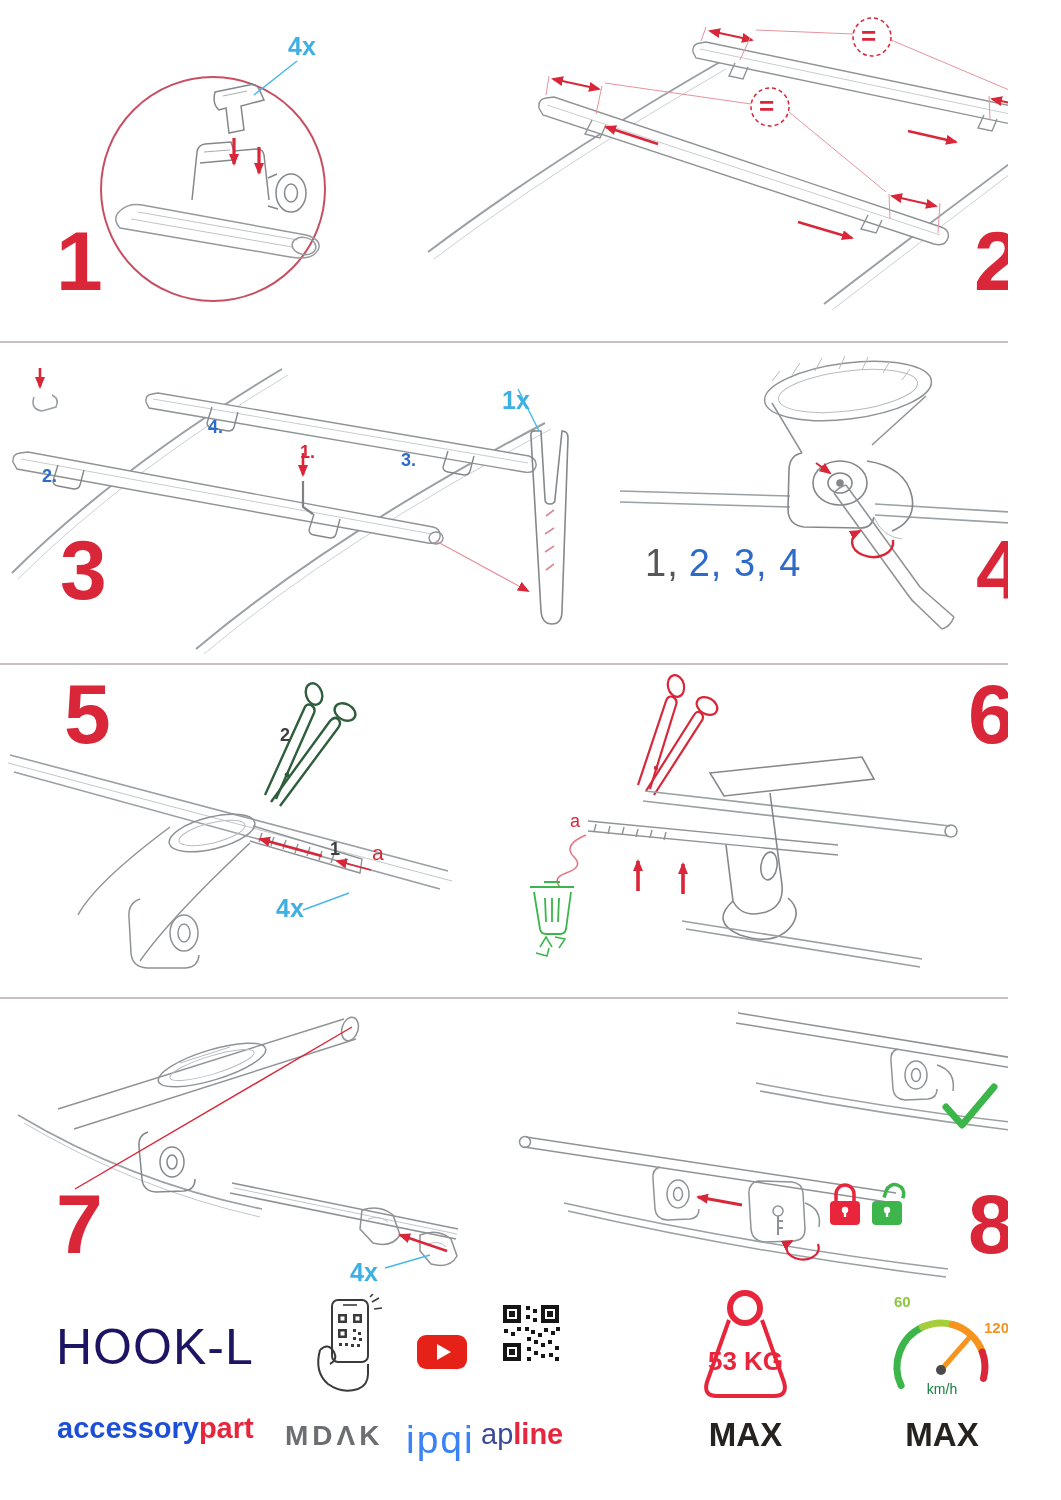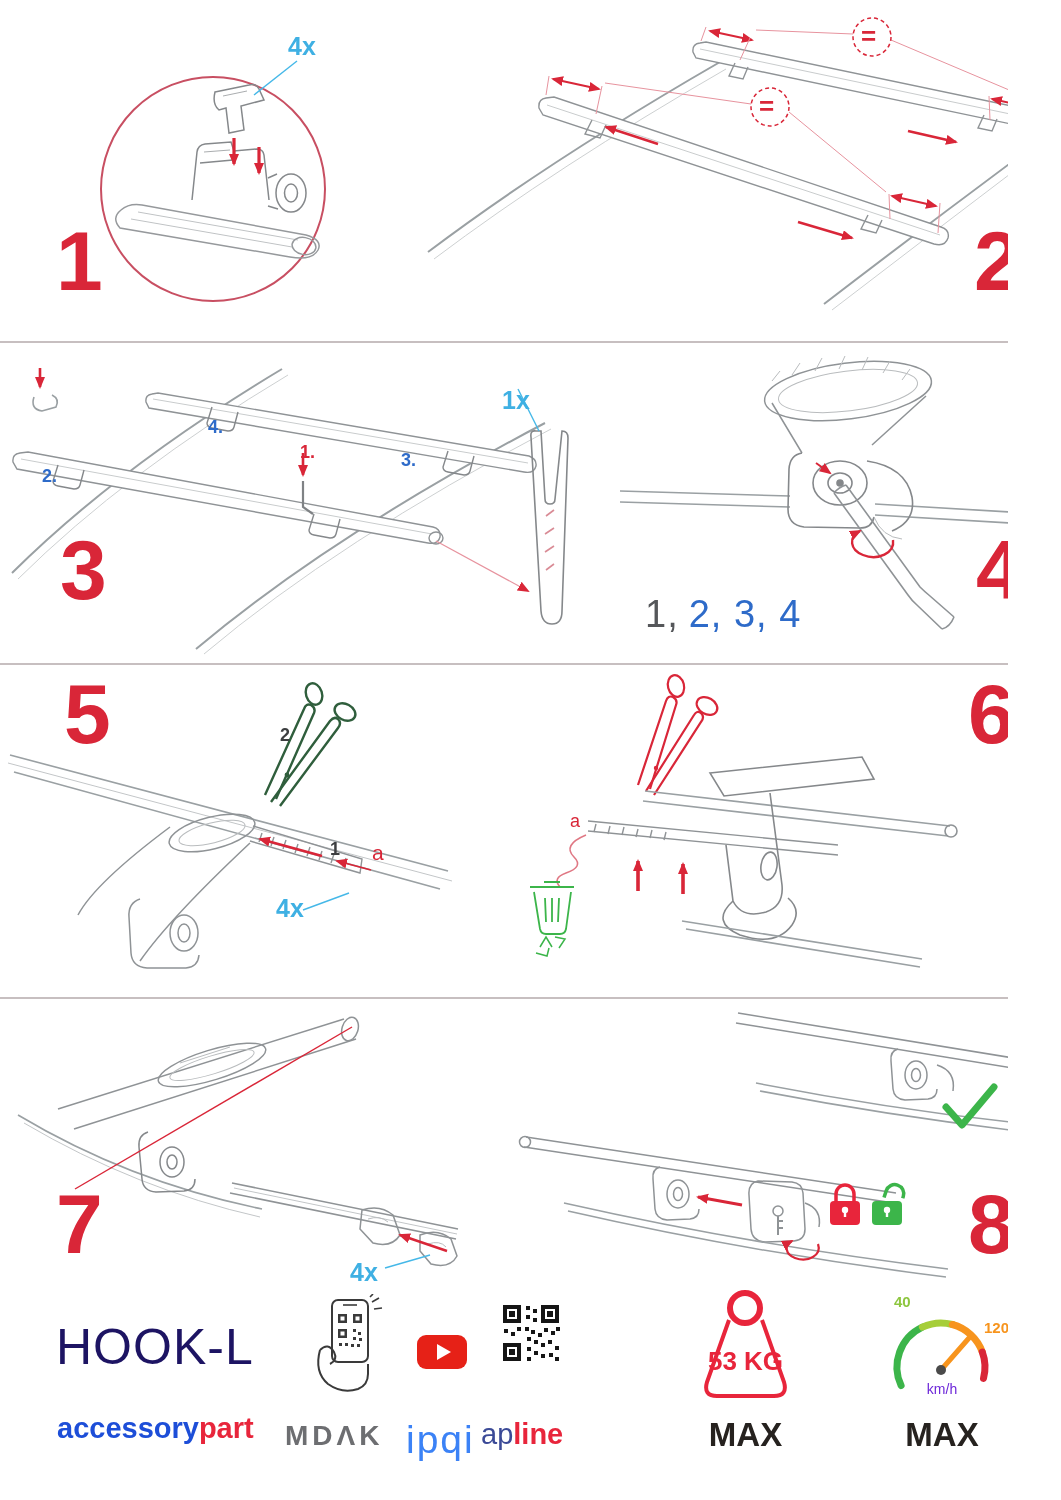--- a/index.html
+++ b/index.html
@@ -24,21 +24,21 @@
   .brand-red{color:#e8253b}
   .logo-mdak{font-size:28px;font-weight:700;color:#6d6e71;letter-spacing:4px;line-height:1}
   .logo-ipqi{font-size:39px;font-weight:400;color:#3b82f6;letter-spacing:2px;line-height:1}
   .logo-ap{font-size:29px;line-height:1;white-space:nowrap}
   .ap-blue{color:#3b4a97}
   .ap-red{color:#e8253b;font-weight:600}
   .kg{font-size:26px;font-weight:700;color:#e8253b;line-height:1}
   .max{font-size:33px;font-weight:700;color:#26221f;line-height:1}
   .speed-lo{font-size:15px;font-weight:700;color:#8dc63f;line-height:1}
   .speed-hi{font-size:15px;font-weight:700;color:#f7941d;line-height:1}
-  .speed-unit{font-size:14px;color:#6d28d9;line-height:1}
+  .speed-unit{font-size:14px;color:#15803d;line-height:1}
   .tc{text-align:center}
 </style>
 </head>
 <body>
 
 <div class="page">
 
   <div class="divider" style="top:341px"></div>
   <div class="divider" style="top:663px"></div>
   <div class="divider" style="top:997px"></div>
@@ -202,21 +202,21 @@
     </g>
     <g fill="none" stroke="#8f9396" stroke-width="1.6">
       <path d="M214 152 L288 254 Q292 260 298 265 L322 288"></path>
       <path d="M226 144 L300 246 Q305 251 310 255 L334 276"></path>
       <path d="M322 288 Q330 286 334 276"></path>
       <path d="M214 152 Q219 146 226 144"></path>
     </g>
     <path d="M273 199 C275 212 258 220 243 214 C230 209 228 196 240 190" fill="none" stroke="#d92638" stroke-width="2.4" marker-end="url(#ar4)"></path>
     <path d="M196 122 L210 132" stroke="#d92638" stroke-width="2" fill="none" marker-end="url(#ar4)"></path>
   </svg>
-  <div class="abs seq" style="left:645px;top:595px">
+  <div class="abs seq" style="left:645px;top:544px">
     <span class="seq-first">1,</span><span class="seq-rest">2, 3, 4</span>
   </div>
   <span class="abs stepnum" style="left:976px;top:528px">4</span>
 
   <svg class="abs" style="left:0;top:663px" width="470" height="334" viewBox="0 0 470 334">
     <defs>
       <marker id="ar5" markerUnits="userSpaceOnUse" markerWidth="14" markerHeight="12" refX="10" refY="5" orient="auto">
           <path d="M0 0 L12 5 L0 10 Z" fill="#d92638"></path>
         </marker>
     </defs>
@@ -477,18 +477,18 @@
   <svg class="abs" style="left:876px;top:1292px" width="132" height="112" viewBox="0 0 132 112">
     <g fill="none" stroke-width="7" stroke-linecap="round">
       <path d="M25.1 93.6 A44 44 0 0 1 46.4 35.1" stroke="#3cb54a"></path>
       <path d="M46.4 35.1 A44 44 0 0 1 76.4 32.5" stroke="#a6ce39"></path>
       <path d="M76.4 32.5 A44 44 0 0 1 106.3 60" stroke="#f7941d"></path>
       <path d="M106.3 60 A44 44 0 0 1 107.5 86.4" stroke="#d92638"></path>
     </g>
     <path d="M65 78 L93 46" stroke="#f7941d" stroke-width="5" stroke-linecap="round"></path>
     <circle cx="65" cy="78" r="5" fill="#4a4a4a"></circle>
   </svg>
-  <span class="abs speed-lo" style="left:894px;top:1294px">40</span>
+  <span class="abs speed-lo" style="left:894px;top:1294px">60</span>
   <span class="abs speed-hi" style="left:984px;top:1320px">120</span>
   <div class="abs speed-unit tc" style="left:876px;top:1382px;width:132px">km/h</div>
   <div class="abs max tc" style="left:876px;top:1418px;width:132px">MAX</div>
 
 </div>
 
 </body></html>

